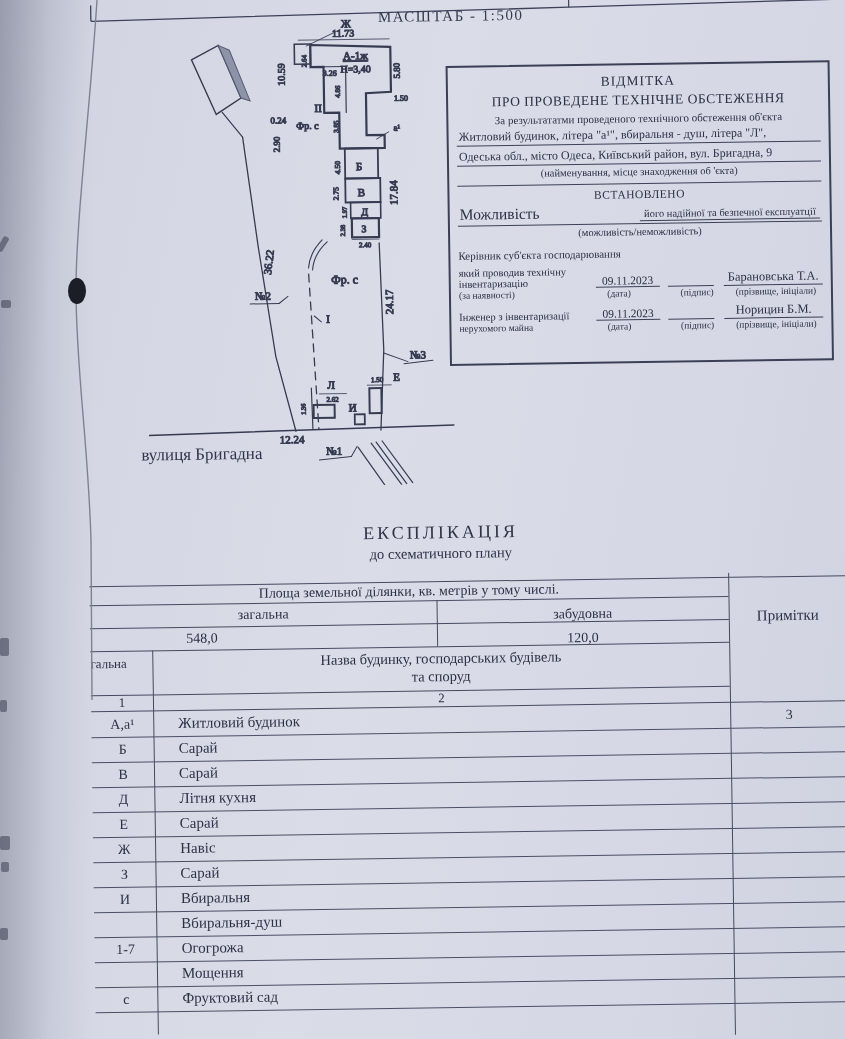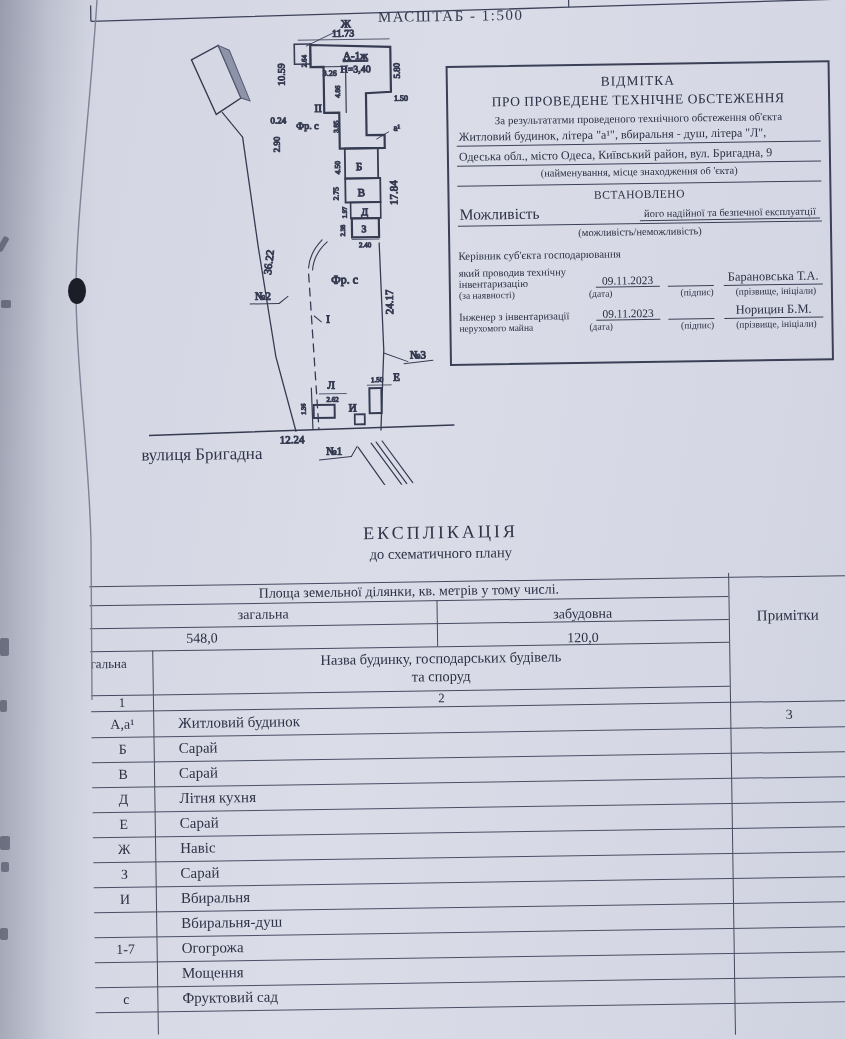--- a/index.html
+++ b/index.html
@@ -25,21 +25,21 @@
   .st-poss .big{font-size:15.5px;}
   .st-poss .small{font-size:10.5px;border-bottom:1px solid #3b4056;padding:0 4px 1px 4px;}
   .st-role{font-size:11px;margin-top:10px;}
   .sig-row{display:flex;align-items:flex-end;margin-top:6px;}
   .sig-row .c1{width:150px;font-size:10.5px;}
   .sig-row .c2{width:72px;text-align:center;font-size:11.5px;border-bottom:1px solid #3b4056;margin-left:4px;}
   .sig-row .c3{width:52px;border-bottom:1px solid #3b4056;margin-left:8px;height:12px;}
   .sig-row .c4{width:112px;text-align:center;font-size:12.5px;border-bottom:1px solid #3b4056;margin-left:10px;}
   .cap-row{display:flex;margin-top:1px;}
   .cap-row .c1{width:150px;font-size:9.5px;}
-  .cap-row .c2{width:72px;font-size:9.5px;margin-left:4px;}
+  .cap-row .c2{width:72px;text-align:center;font-size:9.5px;margin-left:4px;}
   .cap-row .c3{width:52px;text-align:center;font-size:9.5px;margin-left:26px;}
   .cap-row .c4{width:112px;text-align:center;font-size:9.5px;margin-left:10px;}
   
   .street{left:142px;top:441px;font-size:17px;color:#30354b;}
   
   .exp-head{left:300px;top:522px;width:280px;text-align:center;}
   .exp-head .l1{font-size:18px;letter-spacing:3px;}
   .exp-head .l2{font-size:14.5px;margin-top:2px;}
   
   .tl{position:absolute;background:#454a5f;}

